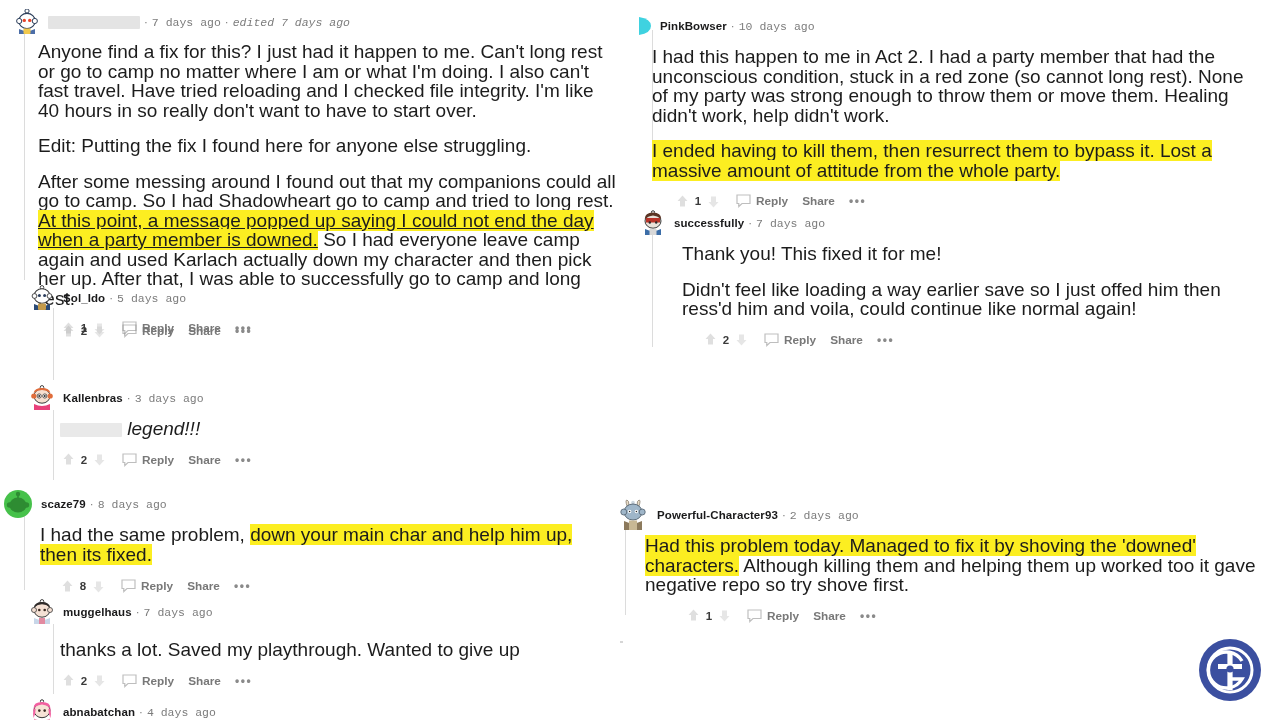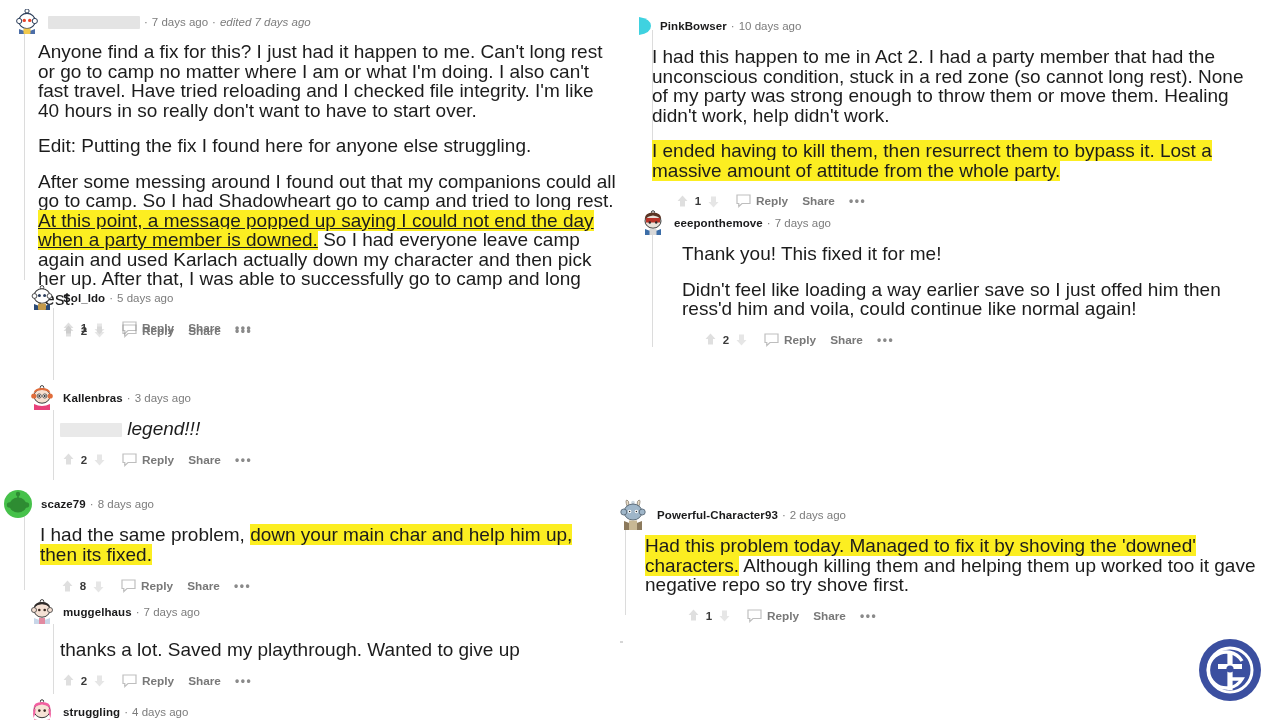--- a/index.html
+++ b/index.html
@@ -30,21 +30,21 @@
 
   .uname {
     font-size: 11.5px; font-weight: 700; color: #1a1a1b;
     letter-spacing: .1px; white-space: nowrap;
   }
   .uname-redact {
     display: inline-block; width: 92px; height: 13px;
     background: #e4e4e4; border-radius: 1px; vertical-align: middle;
   }
   .dot { color: #7c7c7c; font-size: 11.5px; margin: 0 4px; }
-  .meta { font-size: 11.5px; color: #7c7c7c; white-space: nowrap; }
+  .meta { font-size: 11.5px; color: #7c7c7c; white-space: nowrap; font-family: Liberation Mono, monospace; }
   .meta.edited { font-style: italic; }
 
   .cbody {
     font-size: 19px; line-height: 19.5px; color: #1c1c1c;
   }
   .cbody p { margin: 0 0 16px 0; }
   .cbody p:last-child { margin-bottom: 0; }
 
   .hl { background: #fcee21; }
   .hl-u { background: #fcee21; text-decoration: underline; text-decoration-color:#1c1c1c; }
@@ -354,21 +354,21 @@
             <circle cx="13" cy="2.4" r="1.6" fill="#ffffff" stroke="#3a3a3a" stroke-width=".9"></circle>
             <ellipse cx="13" cy="11.5" rx="8" ry="7.2" fill="#f7e2d6" stroke="#3a3a3a" stroke-width="1"></ellipse>
             <path d="M4.6 9 q8.4 -7 16.8 0 q0 -6 -8.4 -6 q-8.4 0 -8.4 6z" fill="#f25fa0"></path>
             <path d="M4.6 9 q-1 6 0 10 q2 -4 2 -9z" fill="#f25fa0"></path>
             <path d="M21.4 9 q1 6 0 10 q-2 -4 -2 -9z" fill="#f25fa0"></path>
             <circle cx="10.3" cy="11.6" r="1.3" fill="#3a2a22"></circle>
             <circle cx="15.7" cy="11.6" r="1.3" fill="#3a2a22"></circle>
             <path d="M5 19.5 q8 4 16 0 v6 h-16 z" fill="#f2a0c0"></path>
           </svg>
         </div>
-        <span class="uname">struggling</span>
+        <span class="uname">abnabatchan</span>
         <span class="dot">·</span>
         <span class="meta">4 days ago</span>
       </div>
     </div>
 
   </div>
 
   <div class="col-right">
 
     <div class="threadline" style="left:22px; top:30px; height:150px;"></div>
@@ -427,21 +427,21 @@
             <circle cx="13" cy="2.4" r="1.6" fill="#ffffff" stroke="#3a3a3a" stroke-width=".9"></circle>
             <ellipse cx="13" cy="11" rx="8" ry="7.2" fill="#e8e2da" stroke="#3a3a3a" stroke-width="1"></ellipse>
             <path d="M4.8 9 q8.2 -7 16.4 0 q0 -6.5 -8.2 -6.5 q-8.2 0 -8.2 6.5z" fill="#5a3424"></path>
             <rect x="6" y="8" width="14" height="4.5" fill="#b8342a"></rect>
             <circle cx="9.8" cy="12.5" r="1.2" fill="#2b2b2b"></circle>
             <circle cx="16.2" cy="12.5" r="1.2" fill="#2b2b2b"></circle>
             <path d="M5 19 q8 4 16 0 v6 h-16 z" fill="#3c6ea8"></path>
             <rect x="9.5" y="18.8" width="7" height="6.2" fill="#d8d8d8"></rect>
           </svg>
         </div>
-        <span class="uname">eeeponthemove</span>
+        <span class="uname">successfully</span>
         <span class="dot">·</span>
         <span class="meta">7 days ago</span>
       </div>
       <div class="cbody" style="margin-left:12px; margin-top:9px; width:585px;">
         <p>Thank you! This fixed it for me!</p>
         <p>Didn't feel like loading a way earlier save so I just offed him then ress'd him and voila, could continue like normal again!</p>
       </div>
       <div class="actions" style="margin-left:32px; margin-top:11px;">
         <div class="vote">
           <span class="arrow">

